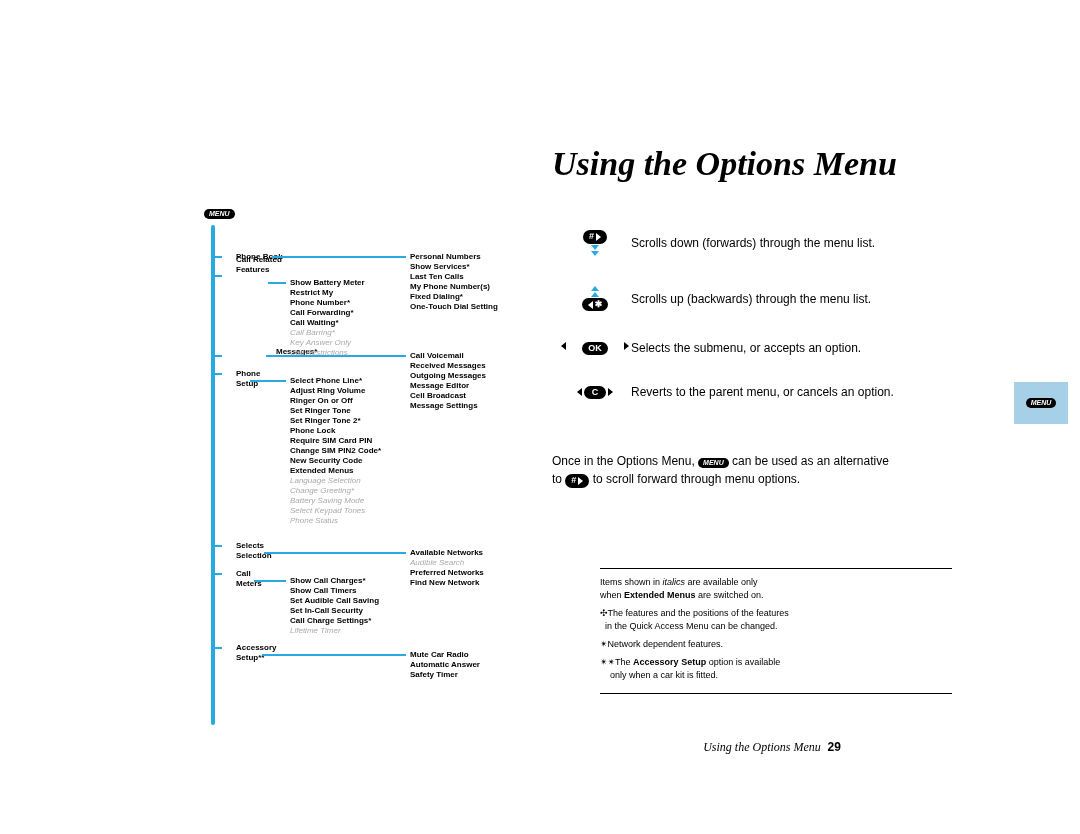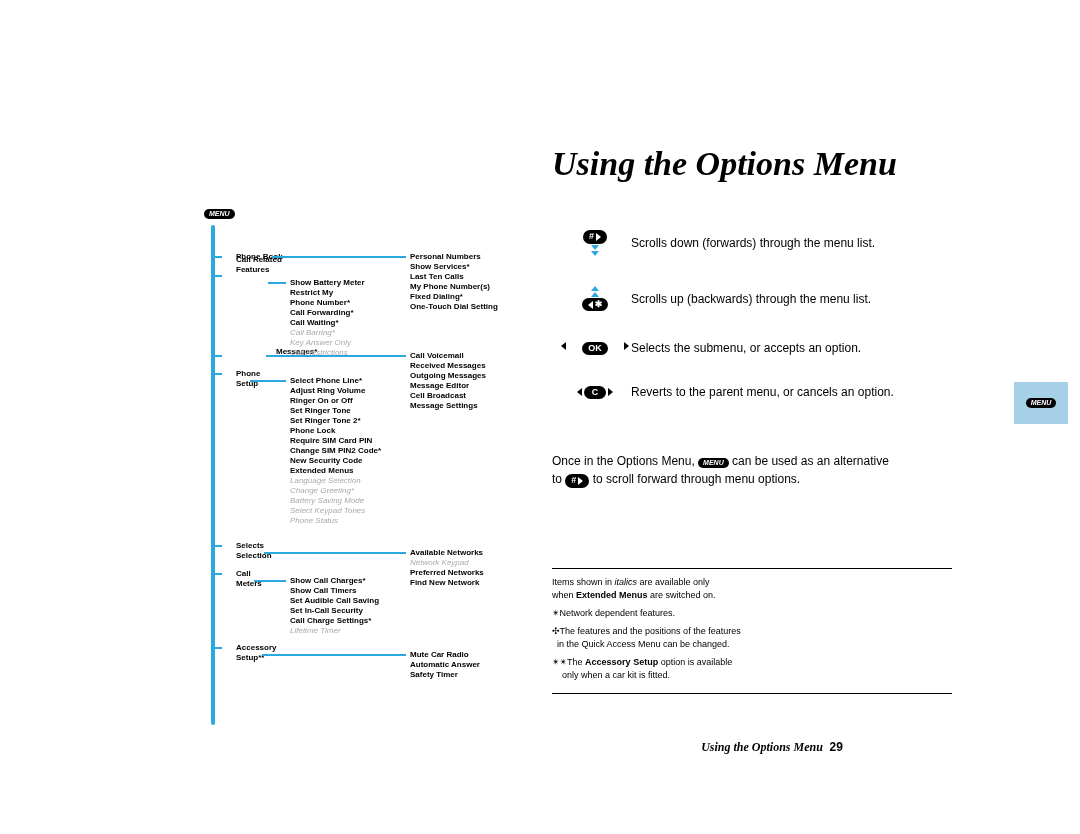--- a/index.html
+++ b/index.html
@@ -101,23 +101,23 @@
   .arrow-col {
     display:flex; flex-direction:column; align-items:center; gap:1px;
   }
   .tri-d-sm { width:0;height:0;border-left:4px solid transparent;border-right:4px solid transparent;border-top:5px solid #2aa9e0;}
   .tri-u-sm { width:0;height:0;border-left:4px solid transparent;border-right:4px solid transparent;border-bottom:5px solid #2aa9e0;}
   .keys-list { position:absolute; left:575px; top:230px; width:460px; font-size:12px; }
   .keys-list .row { display:flex; align-items:center; gap:16px; margin-bottom:30px; }
   .keys-list .icon-cell { width:40px; display:flex; justify-content:center; }
   .para { position:absolute; left:552px; top:452px; width:440px; font-size:12px; line-height:1.5;}
   .notes { position:absolute; left:552px; top:568px; width:400px; font-size:9px; line-height:1.45;}
-  .notes-border { border-top:0.5px solid #000; border-bottom:0.5px solid #000; padding:6px 0;}
+  .notes-border { border-top:0.5px solid #000; border-bottom:0.5px solid #000; padding:6px 0;margin-left:48px;}
   .notes p { margin:1px 0 5px 0;}
-  .footer { position:absolute; left:552px; top:740px; width:440px; text-align:center; font-size:12px;font-weight:bold;}
+  .footer { position:absolute; left:552px; top:740px; width:440px; text-align:center; font-size:12px;}
   .footer .ft { font-family:"Times New Roman",serif; font-style:italic;}
 </style>
 </head>
 <body>
 
 <div class="page-title">Using the Options Menu</div>
 
 <div class="side-tab">
   <span class="pill-menu">MENU</span>
 </div>
@@ -223,21 +223,21 @@
       <div>Received Messages</div>
       <div>Outgoing Messages</div>
     <div>Message Editor</div>
       <div>Cell Broadcast</div>
       <div>Message Settings</div>
   </div>
 
   <div class="branch" style="top:337px;left:54px;width:142px;"></div>
   <div class="lvl3" style="top:333px;">
     <div>Available Networks</div>
-    <div class="it">Network Keypad</div>
+    <div class="it">Audible Search</div>
     <div>Preferred Networks</div>
       <div>Find New Network</div>
   </div>
 
   <div class="branch" style="top:439px;left:52px;width:144px;"></div>
   <div class="lvl3" style="top:435px;">
     <div>Mute Car Radio</div>
       <div>Automatic Answer</div>
       <div>Safety Timer</div>
   </div>
@@ -297,21 +297,21 @@
   <span>to </span><span class="key-icon">
       <span>#</span>
       <span class="tri-r" style="border-left-color:#fff;margin-left:2px;"></span>
     </span><span> to scroll forward through menu options.</span>
 </div>
 
 <div class="notes">
   <div class="notes-border">
     <p><span>Items shown in </span><i>italics</i><span> are available only</span><br>
        <span>when </span><b>Extended Menus</b><span> are switched on.</span></p>
+    <p><span>✣The features and the positions of the features</span><br>&nbsp;&nbsp;<span>in the Quick Access Menu can be changed.</span></p>
     <p>✴Network dependent features.</p>
-    <p><span>✣The features and the positions of the features</span><br>&nbsp;&nbsp;<span>in the Quick Access Menu can be changed.</span></p>
     <p><span>✴✴The </span><b>Accessory Setup</b><span> option is available</span><br>&nbsp;&nbsp;&nbsp;&nbsp;<span>only when a car kit is fitted.</span></p>
   </div>
 </div>
 
 <div class="footer">
   <span class="ft">Using the Options Menu</span>&nbsp;&nbsp;<b>29</b>
 </div>
 
 </body></html>

